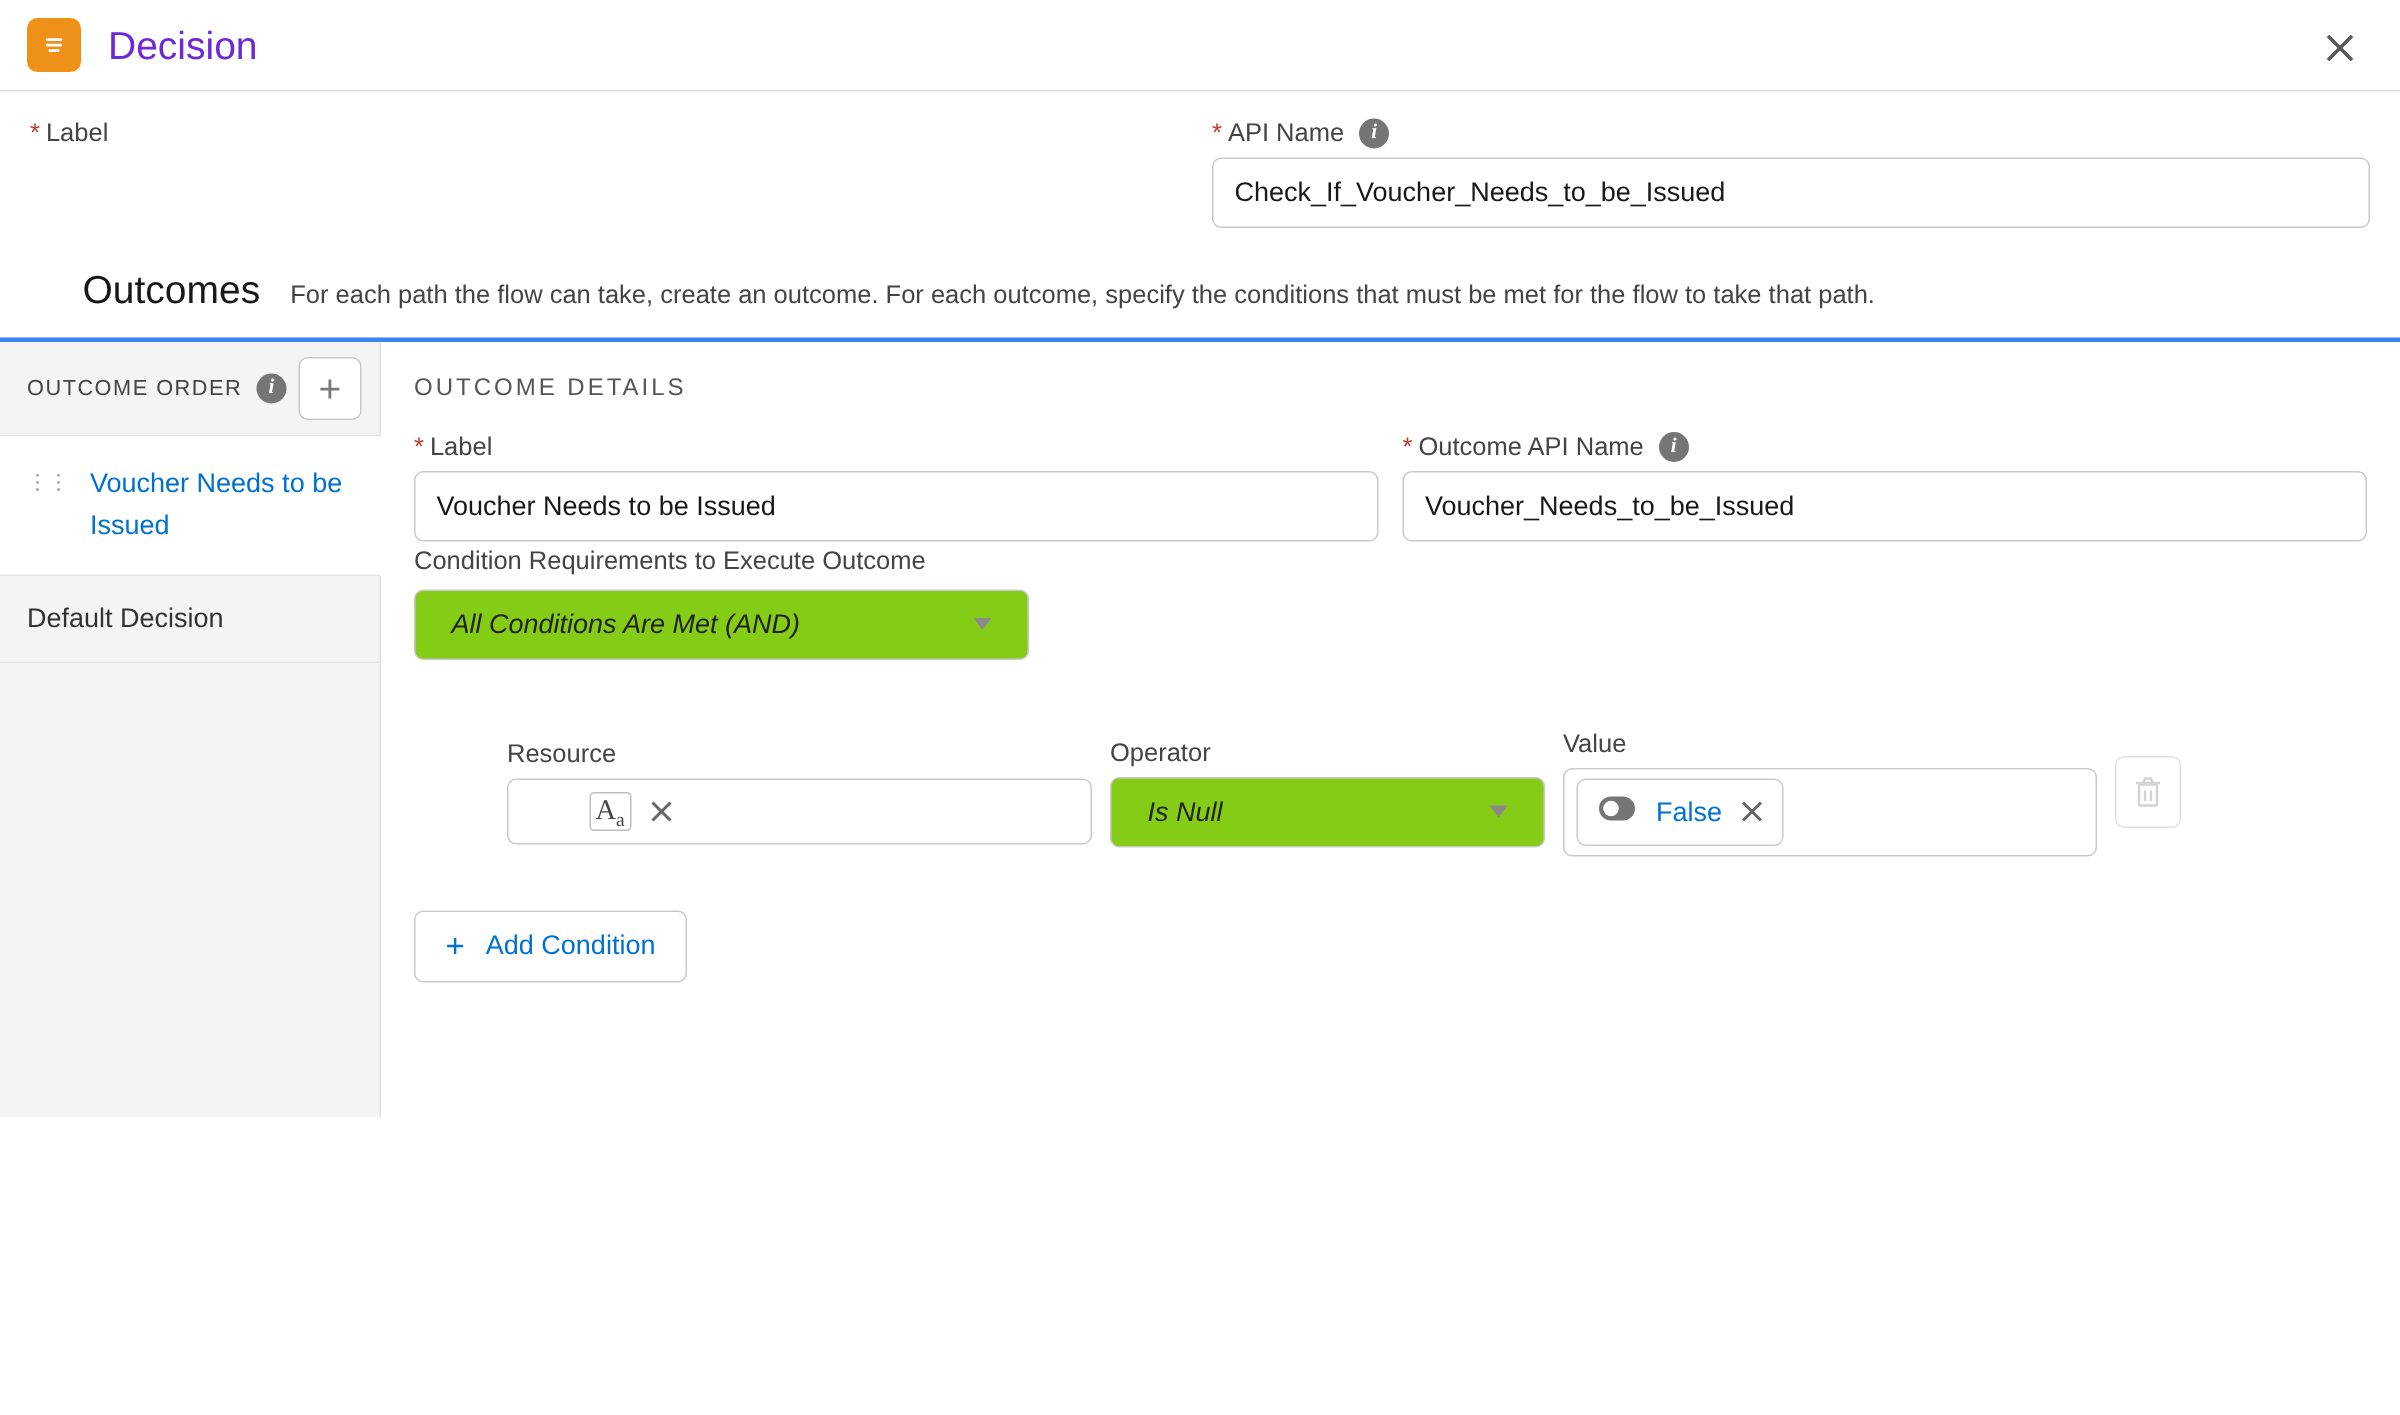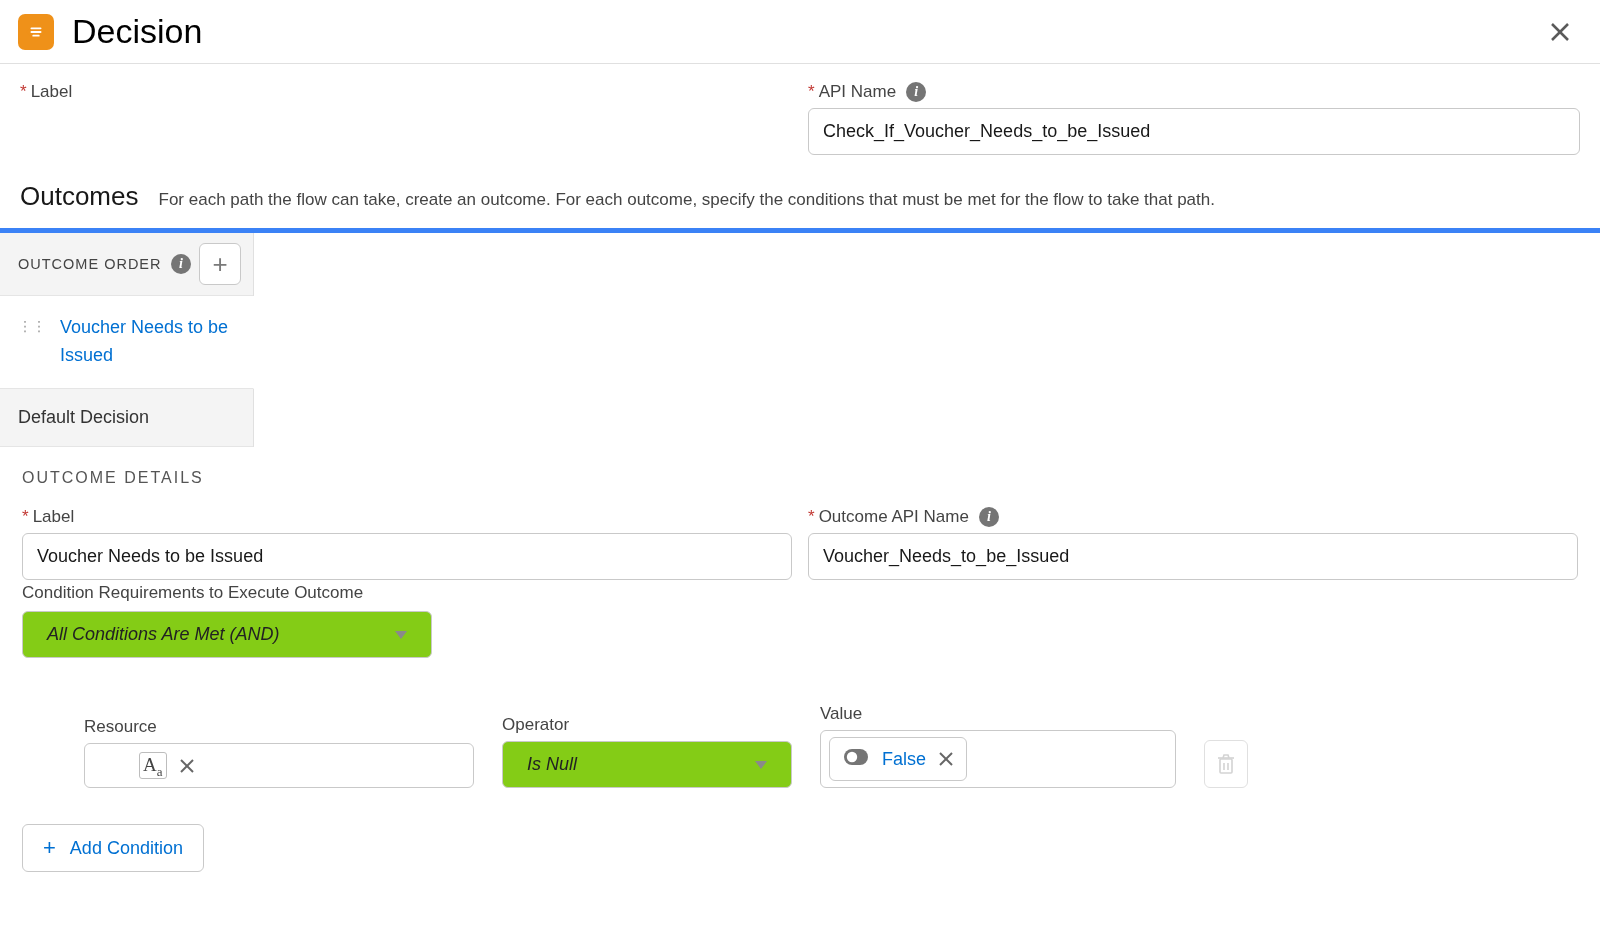--- a/index.html
+++ b/index.html
@@ -24,23 +24,23 @@
     height: 36px;
     background: #ef9119;
     border-radius: 7px;
     display: flex;
     align-items: center;
     justify-content: center;
     margin-right: 18px;
   }
   .header-icon svg { display: block; }
   .header-title {
-    font-size: 34px;
+    font-size: 26px;
     font-weight: 400;
-    color: #000000;
+    color: #6d28d9;
   }
   .close-btn {
     position: absolute;
     right: 22px;
     top: 14px;
     width: 36px;
     height: 36px;
     border: none;
     background: transparent;
     cursor: pointer;
@@ -100,34 +100,34 @@
   textarea.txt {
     height: 90px;
     resize: both;
   }
   .outcomes-head {
     display: flex;
     align-items: baseline;
     gap: 20px;
     margin-top: 26px;
     padding: 0 20px 16px 20px;
+    margin-left: 35px;
   }
   .outcomes-head .title {
     font-size: 26px;
     font-weight: 400;
   }
   .outcomes-head .hint {
     font-size: 17px;
     color: #444;
   }
   .outcomes-body {
     display: flex;
-    border-top: 5px solid #3b82f6;
+    border-top: 3px solid #3b82f6;
     min-height: 520px;
-    flex-direction: column;
   }
   .side {
     width: 254px;
     background: #f4f4f4;
     border-right: 1px solid #e0e0e0;
   }
   .side-top {
     display: flex;
     align-items: center;
     padding: 10px 12px 10px 18px;
@@ -229,22 +229,22 @@
   }
   .fake-select.small { width: 100%; }
   .caret-down {
     width: 0; height: 0;
     border-left: 6px solid transparent;
     border-right: 6px solid transparent;
     border-top: 8px solid #8a8a8a;
   }
   .cond-row {
     display: flex;
-    align-items: flex-end;
-    gap: 28px;
+    align-items: center;
+    gap: 12px;
     margin-top: 46px;
     padding-left: 62px;
   }
   .cond-col .lbl {
     font-size: 17px;
     color: #444;
     margin-bottom: 6px;
   }
   .cond-resource { width: 390px; }
   .cond-operator { width: 290px; }

